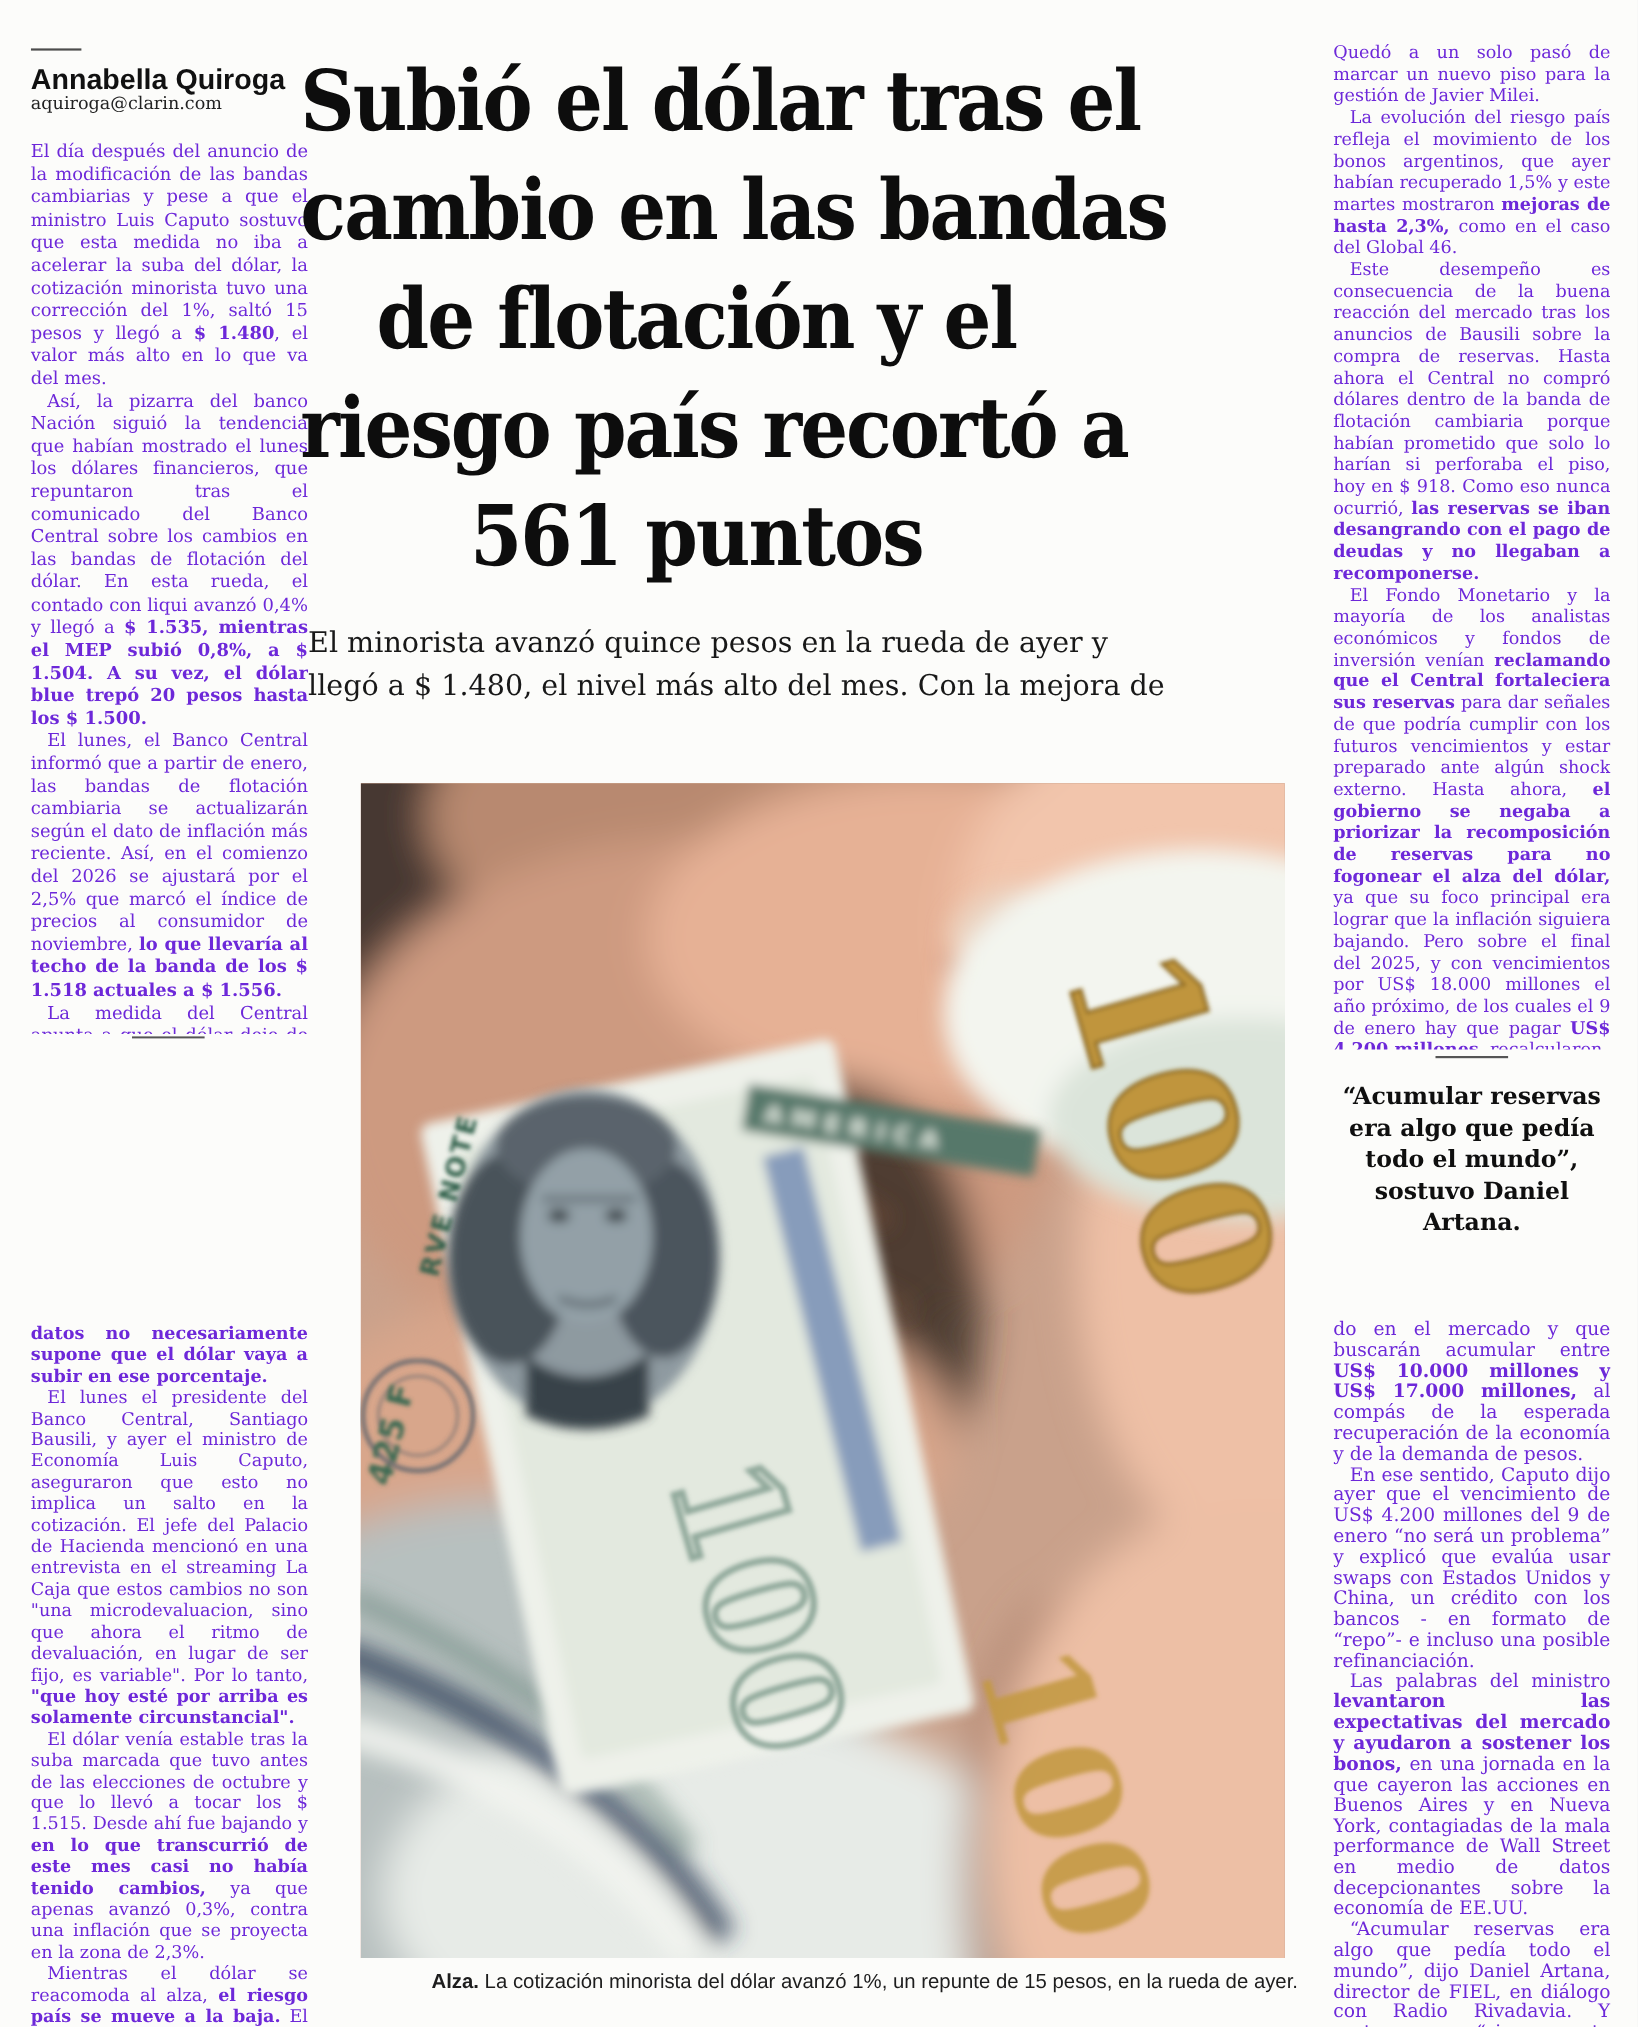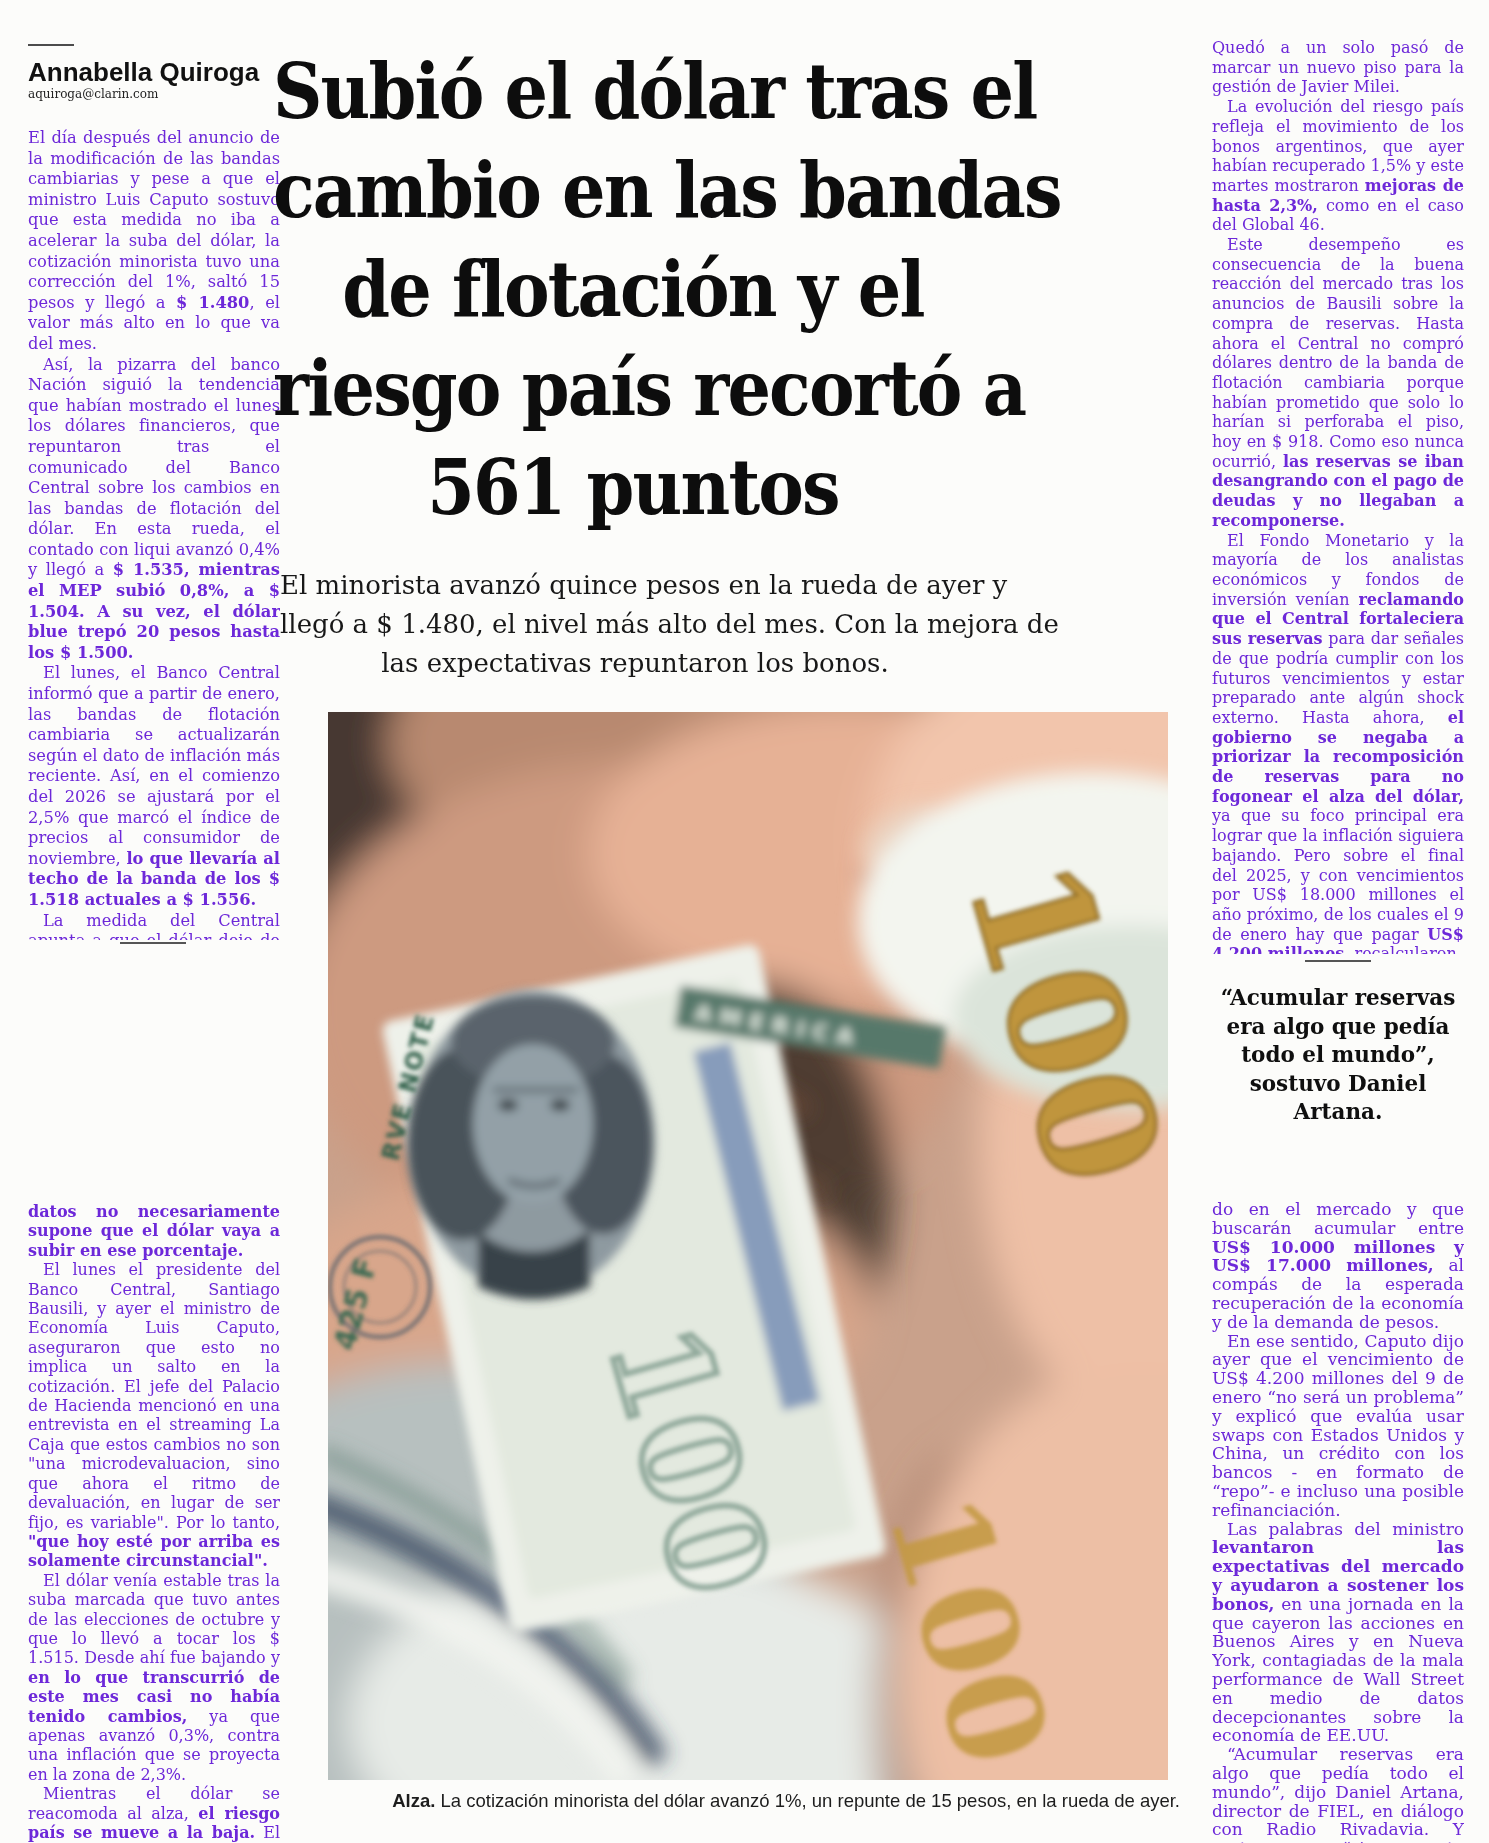--- a/index.html
+++ b/index.html
@@ -6,21 +6,21 @@
   .page{position:relative;width:1489px;height:1843px;background:#fcfcfa;overflow:hidden;
         font-family:"DejaVu Serif",serif;color:#161616;margin:0 auto;}
   .colblock{position:absolute;overflow:hidden;}
   .para{margin:0;font-size:16.3px;line-height:20.6px;text-align:justify;color:#6d28d9;}
   .para.indent{text-indent:15px;}
   .para b{font-weight:700;}
   
   .byrule{width:46px;height:2px;background:#4c4c4c;margin:6px 0 14px 0;}
   .byline-name{font-family:"Liberation Sans","DejaVu Sans",sans-serif;font-weight:700;
                font-size:26px;line-height:24px;color:#111;}
-  .byline-email{font-size:12px;line-height:20px;color:#222;margin-bottom:24px;}
+  .byline-email{font-size:16px;line-height:20px;color:#222;margin-bottom:24px;}
   
   .left-top{left:28px;top:38px;width:252px;height:902px;}
   .left-quote{left:22px;top:942px;width:262px;height:250px;}
   .left-bottom{left:28px;top:1202px;width:252px;height:641px;}
   .left-bottom .para{font-size:16px;line-height:19.4px;}
   .right-top{left:1212px;top:38px;width:252px;height:916px;}
   .right-top .para{font-size:16px;line-height:19.7px;}
   .right-quote{left:1206px;top:960px;width:264px;height:240px;}
   .right-bottom{left:1212px;top:1200px;width:252px;height:643px;}
   .right-bottom .para{font-size:17px;line-height:18.8px;}
@@ -77,21 +77,20 @@
       <div>Subió el dólar tras el</div>
       <div>cambio en las bandas</div>
       <div>de flotación y el</div>
       <div>riesgo país recortó a</div>
       <div>561 puntos</div>
     </h1>
 
   <div class="deck">
       <div>El minorista avanzó quince pesos en la rueda de ayer y</div>
       <div>llegó a $ 1.480, el nivel más alto del mes. Con la mejora de</div>
-      <div>las expectativas repuntaron los bonos.</div>
     </div>
 
   <div class="photo">
     <svg viewBox="0 0 840 1068" preserveAspectRatio="none">
       <defs>
         <filter id="fb18" x="-60%" y="-60%" width="220%" height="220%">
             <feGaussianBlur stdDeviation="18"></feGaussianBlur>
           </filter>
         <filter id="fb10" x="-60%" y="-60%" width="220%" height="220%">
             <feGaussianBlur stdDeviation="10"></feGaussianBlur>

